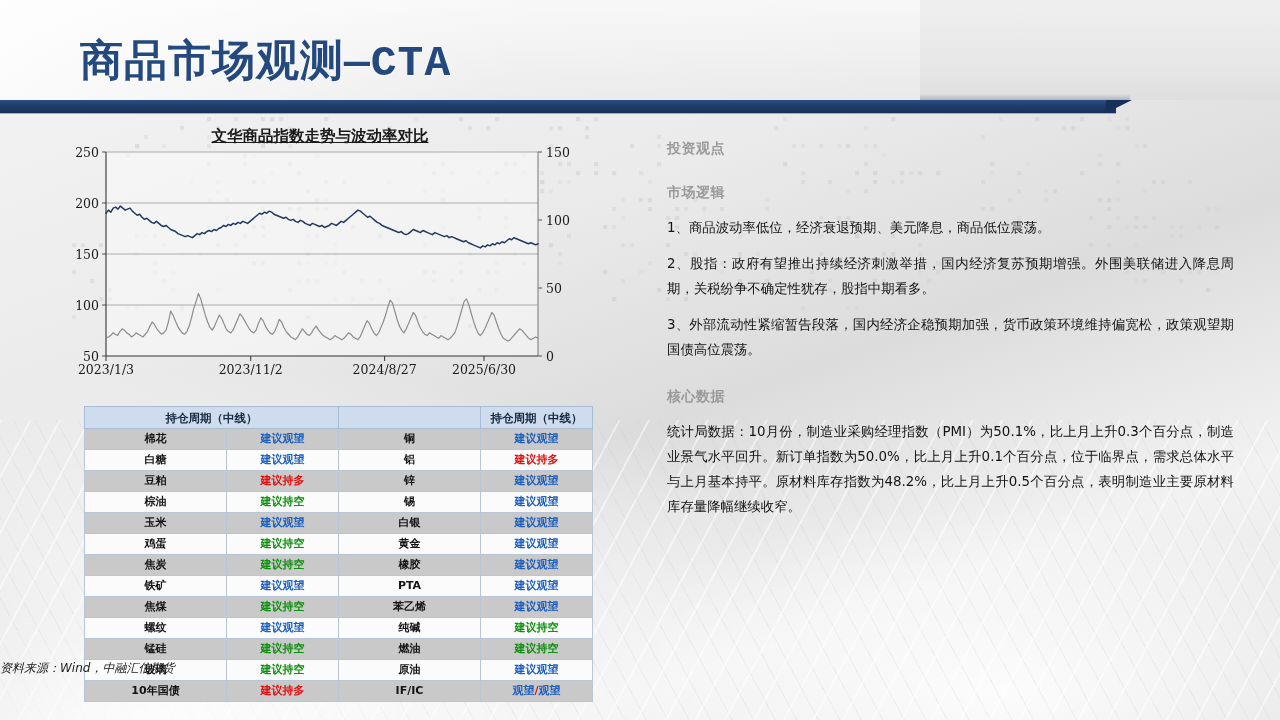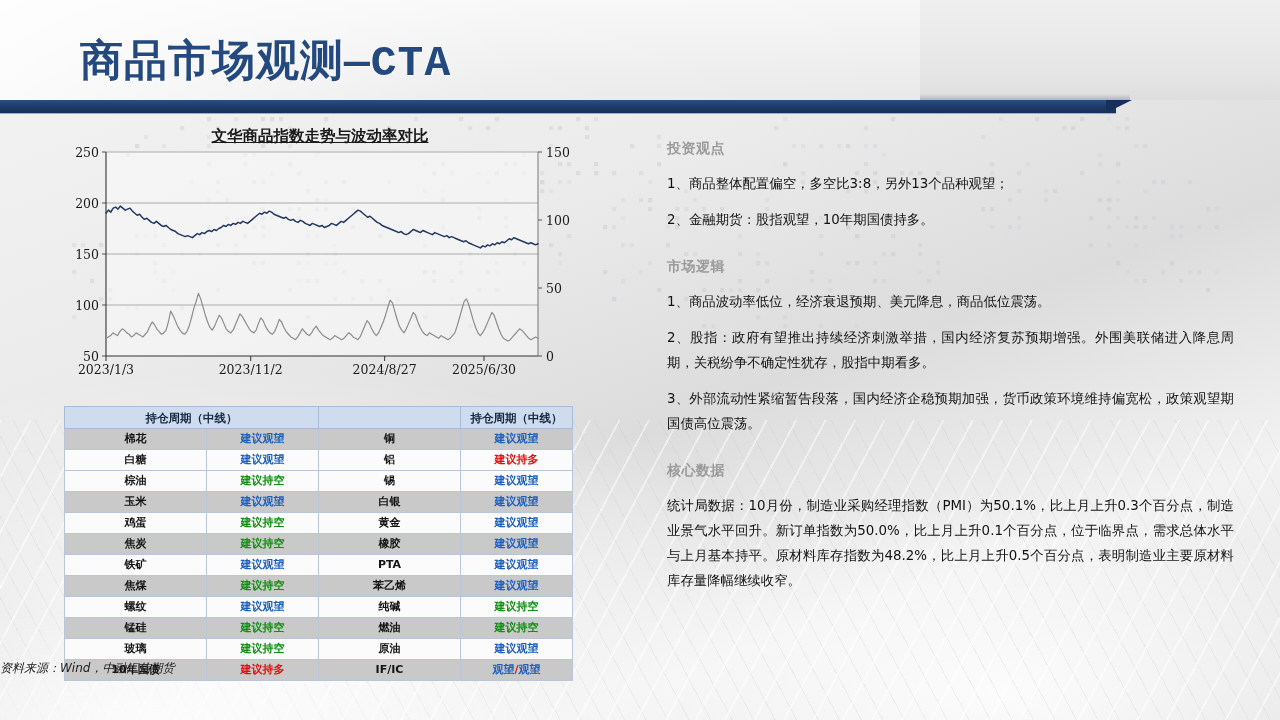--- a/index.html
+++ b/index.html
@@ -46,21 +46,21 @@
      font-family:Liberation Mono, monospace;
      font-size:43px;font-weight:700;color:#23497f;letter-spacing:1px;
      text-shadow:1px 1px 0 rgba(255,255,255,.7);white-space:nowrap;}
   
   #chart-card{position:absolute;left:62px;top:126px;width:516px;height:258px;}
   #chart-title{position:absolute;left:0;top:0;width:516px;text-align:center;
      font-family:"DejaVu Serif","Liberation Serif",serif;font-size:15.5px;font-weight:700;color:#1a1a1a;text-decoration:underline;}
   #chart-svg{position:absolute;left:0;top:18px;}
   .axis-lbl{font-family:"DejaVu Serif","Liberation Serif",serif;font-size:12.5px;fill:#1a1a1a;}
   
-  #tbl-wrap{position:absolute;left:64px;top:406px;width:508px;}
+  #tbl-wrap{position:absolute;left:84px;top:406px;width:508px;}
   table#signals{border-collapse:collapse;width:508px;table-layout:fixed;
      font-family:"DejaVu Sans","Liberation Sans",sans-serif;}
   table#signals td,table#signals th{
      border:1px solid #b9c6d8;height:20px;line-height:18px;
      font-size:11px;font-weight:700;text-align:center;padding:0;overflow:hidden;white-space:nowrap;}
   table#signals thead th{background:#cfdcee;color:#12263f;font-size:11.5px;height:21px;border-color:#a8bcd6;}
   col.c-name{width:142px}col.c-sig{width:112px}
   tbody tr.odd td{background:#c9c9c9;}
   tbody tr.even td{background:#fbfbfb;}
   td.name{color:#141414;}
@@ -696,20 +696,26 @@
             <td class="sig-watch">建议观望</td>
             <td class="name">铜</td>
             <td class="sig-watch">建议观望</td>
           </tr>
           <tr class="even">
             <td class="name">白糖</td>
             <td class="sig-watch">建议观望</td>
             <td class="name">铝</td>
             <td class="sig-long">建议持多</td>
           </tr>
+          <tr class="odd">
+            <td class="name">豆粕</td>
+            <td class="sig-long">建议持多</td>
+            <td class="name">锌</td>
+            <td class="sig-watch">建议观望</td>
+          </tr>
           <tr class="even">
             <td class="name">棕油</td>
             <td class="sig-short">建议持空</td>
             <td class="name">锡</td>
             <td class="sig-watch">建议观望</td>
           </tr>
           <tr class="odd">
             <td class="name">玉米</td>
             <td class="sig-watch">建议观望</td>
             <td class="name">白银</td>
@@ -763,24 +769,20 @@
             <td class="name">IF/IC</td>
             <td class="sig-mixed"><span>观望</span><span class="sep">/</span><span>观望</span></td>
           </tr>
         </tbody>
     </table>
   </div>
 
   <div id="right">
     <div class="sec" id="sec-view">
       <div class="sec-head">投资观点</div>
-      <div class="sec-body">
-          <p>1、商品整体配置偏空，多空比3:8，另外13个品种观望；</p>
-          <p>2、金融期货：股指观望，10年期国债持多。</p>
-        </div>
     </div>
     <div class="sec" id="sec-logic">
       <div class="sec-head">市场逻辑</div>
       <div class="sec-body">
           <p>1、商品波动率低位，经济衰退预期、美元降息，商品低位震荡。</p>
           <p>2、股指：政府有望推出持续经济刺激举措，国内经济复苏预期增强。外围美联储进入降息周期，关税纷争不确定性犹存，股指中期看多。</p>
           <p>3、外部流动性紧缩暂告段落，国内经济企稳预期加强，货币政策环境维持偏宽松，政策观望期国债高位震荡。</p>
         </div>
     </div>
     <div class="sec" id="sec-data">

